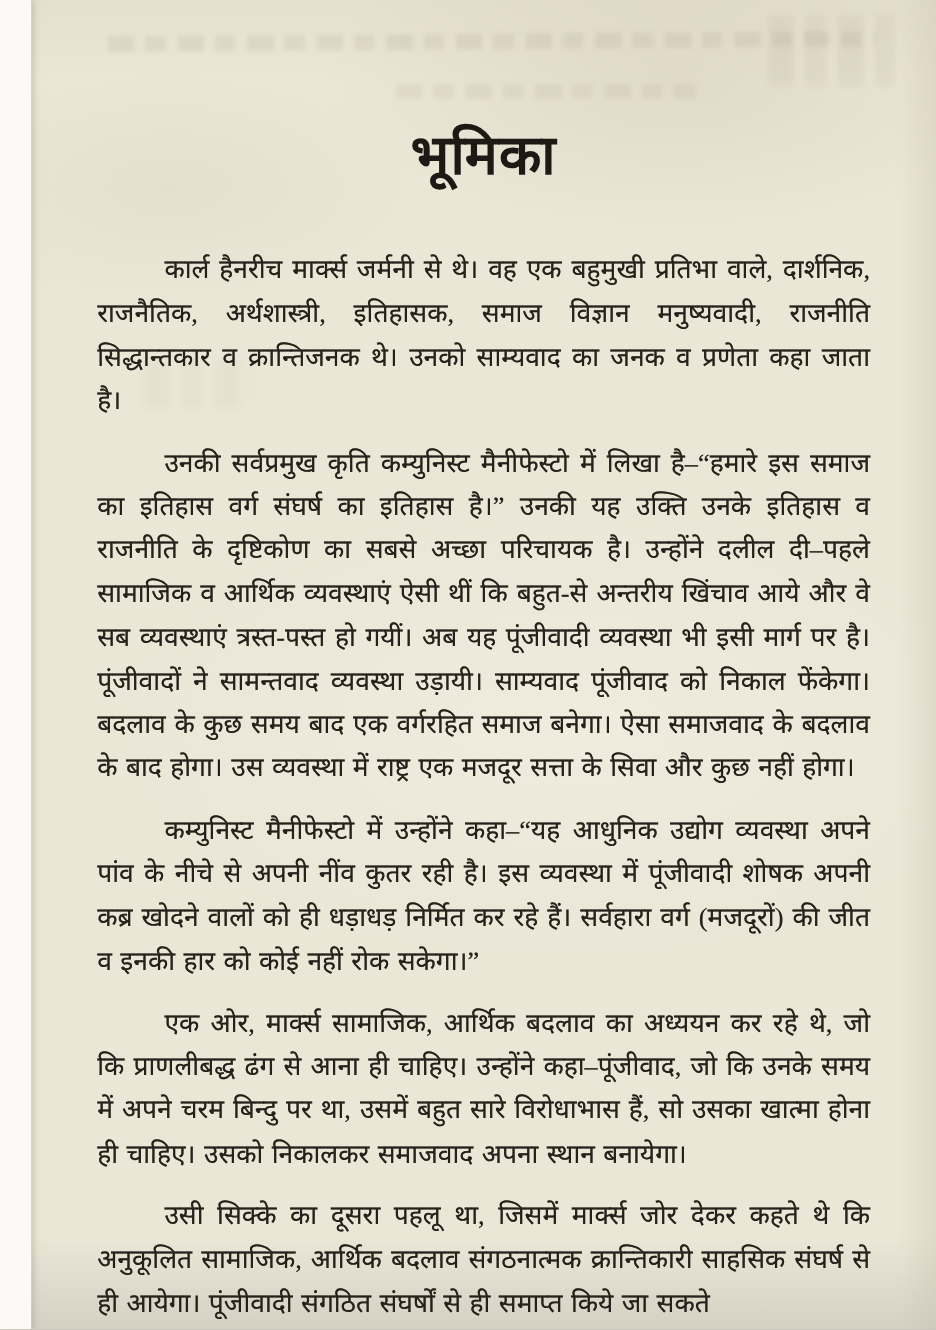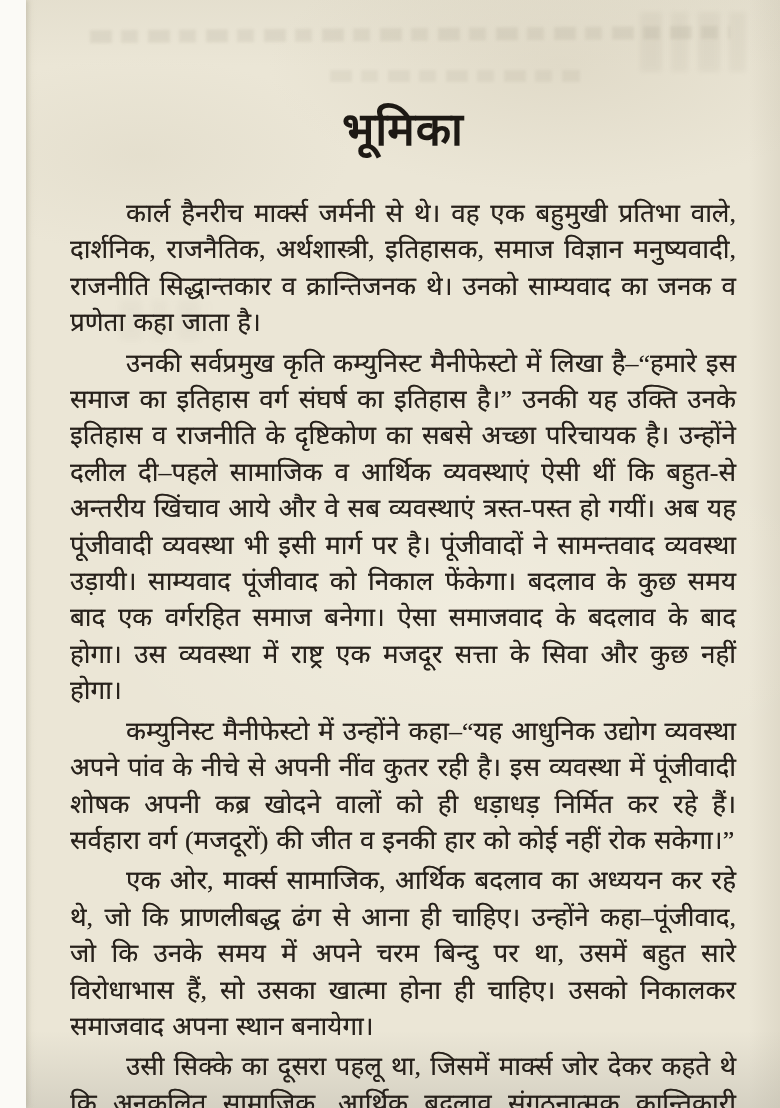--- a/index.html
+++ b/index.html
@@ -63,24 +63,24 @@
     padding-top: 102px;
     padding-bottom: 34px;
     text-align: center;
     font-size: 46px;
     line-height: 56px;
     font-weight: 700;
     letter-spacing: 1px;
     color: #1d1914;
   }
   .body-text p {
-    margin: 4px;
+    margin: 15px;
     text-align: justify;
     text-indent: 56px;
-    font-size: 26px;
+    font-size: 22px;
     line-height: 36.4px;
     word-spacing: 1.5px;
     color: #27211b;
     text-shadow: 0 0 0.4px rgba(39,33,27,0.55);
   }
 </style>
 </head>
 <body>
 
 <div class="scan">

